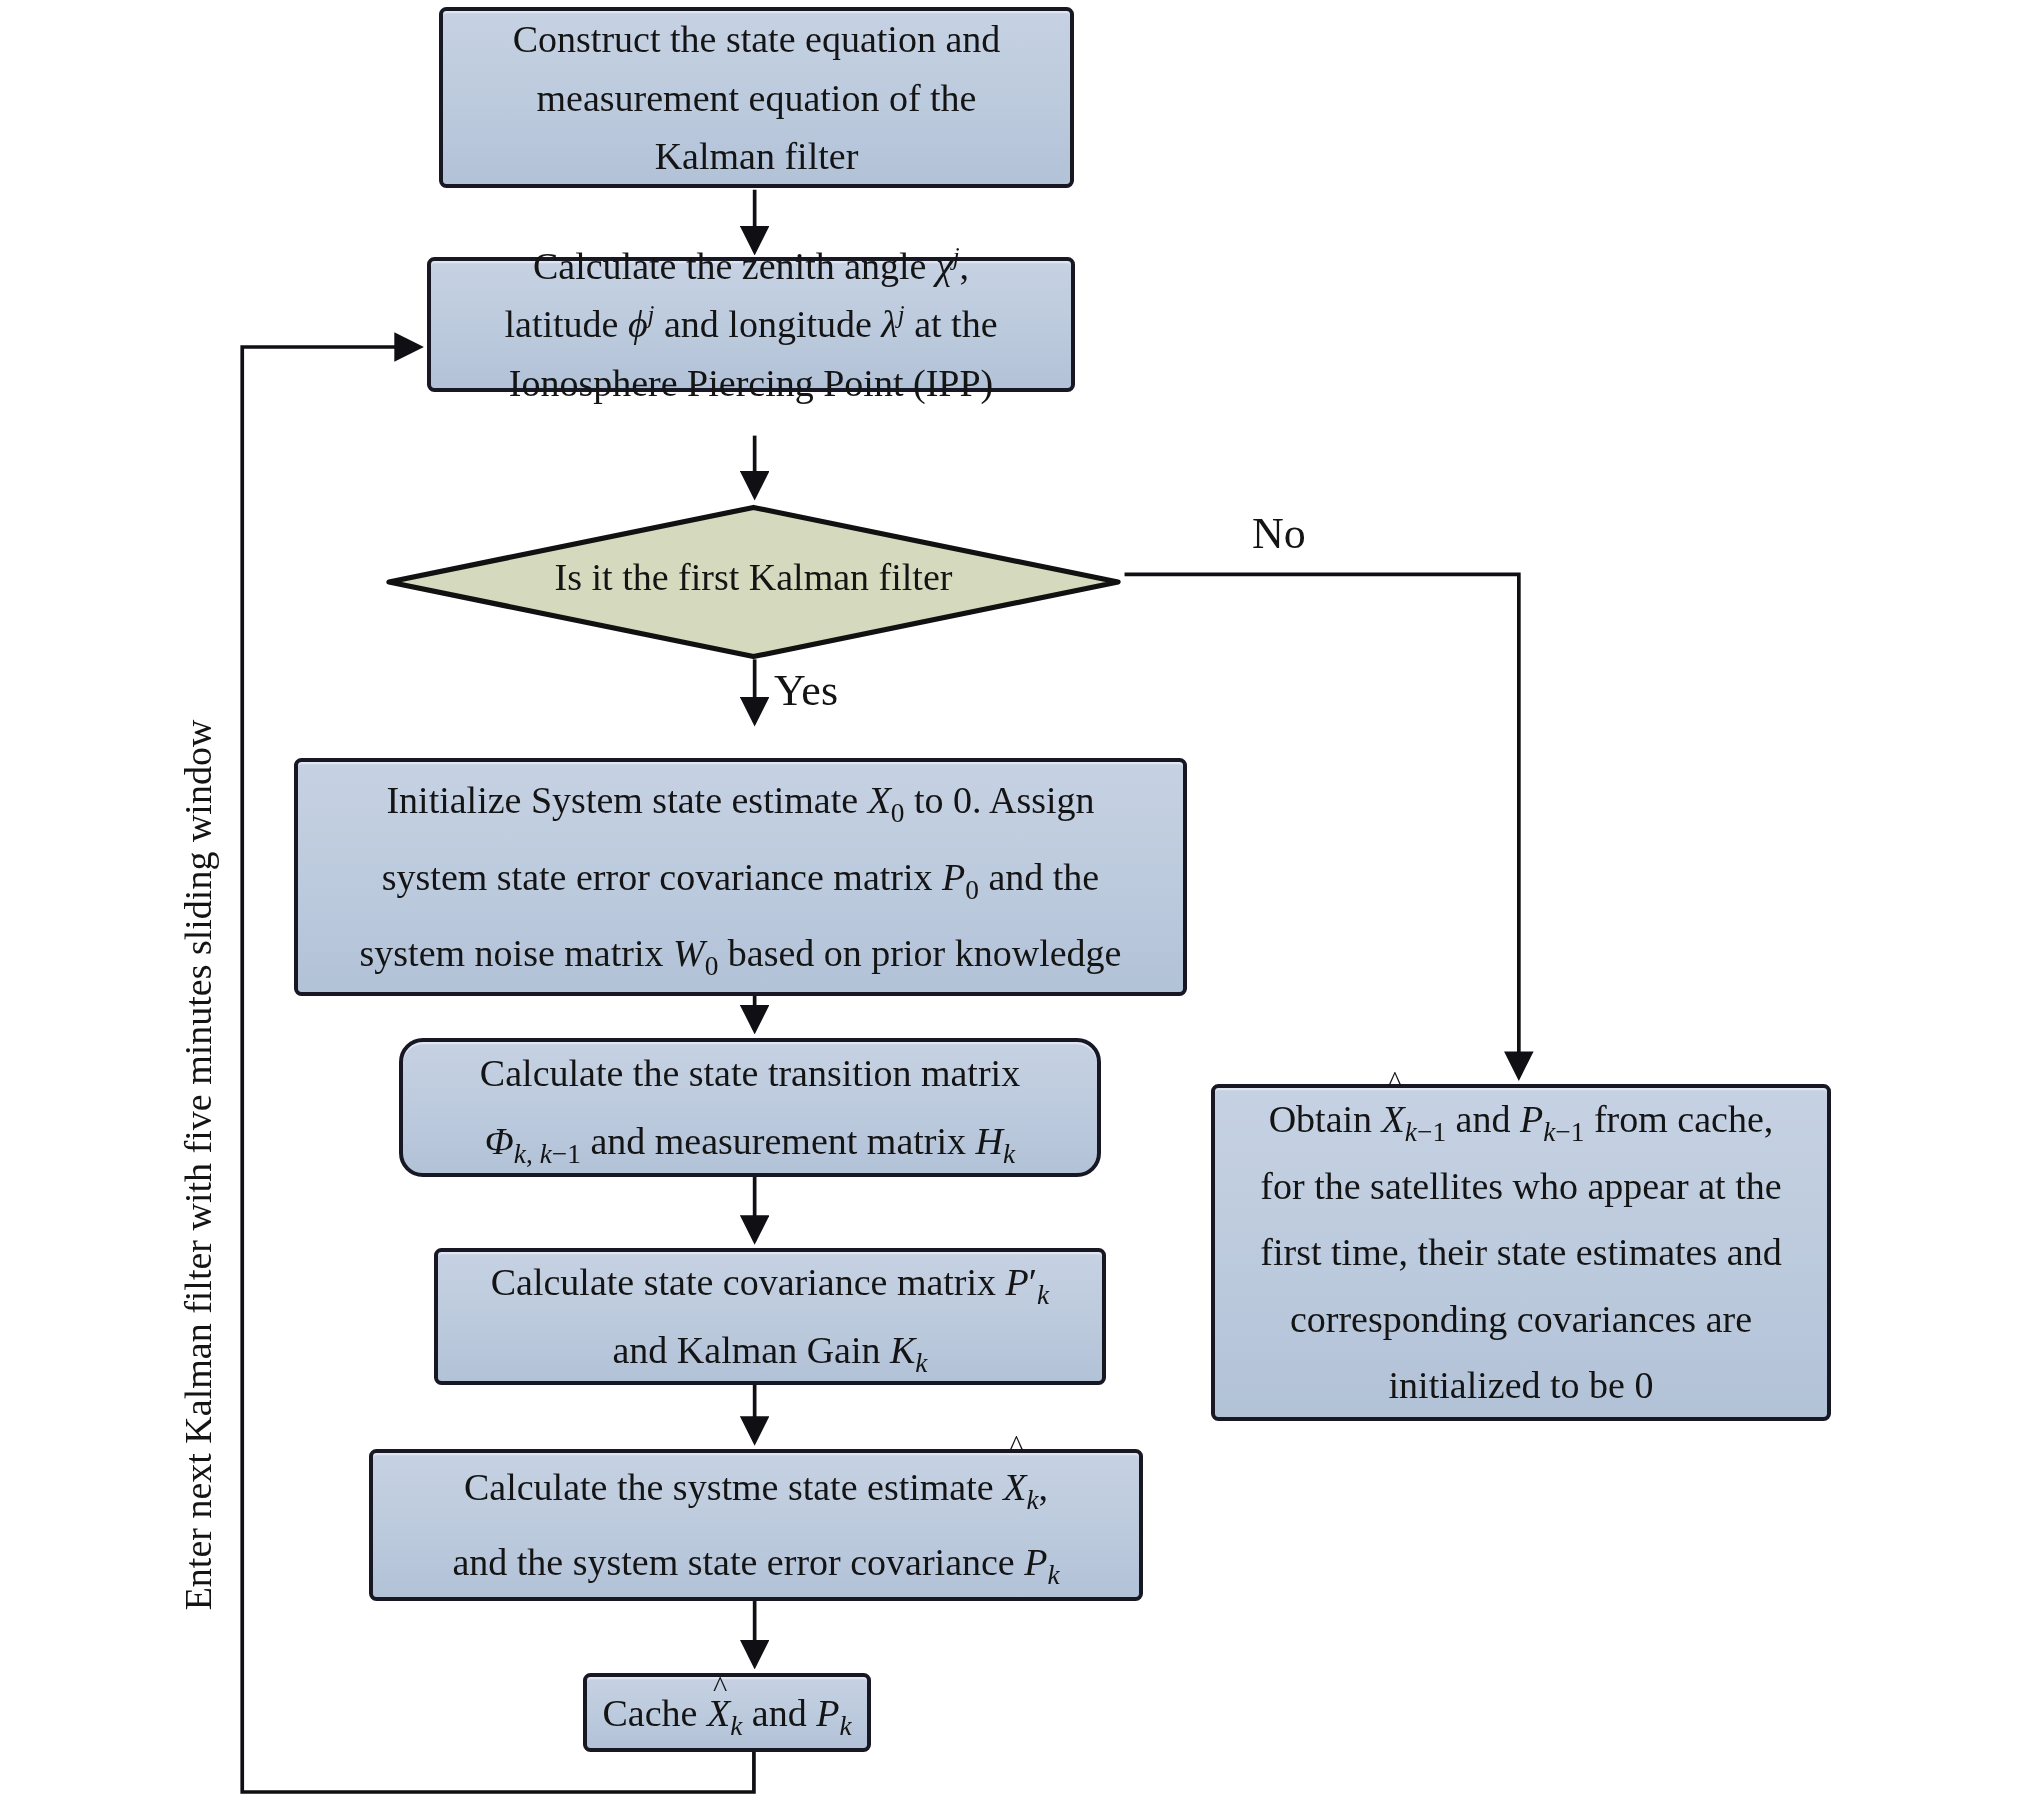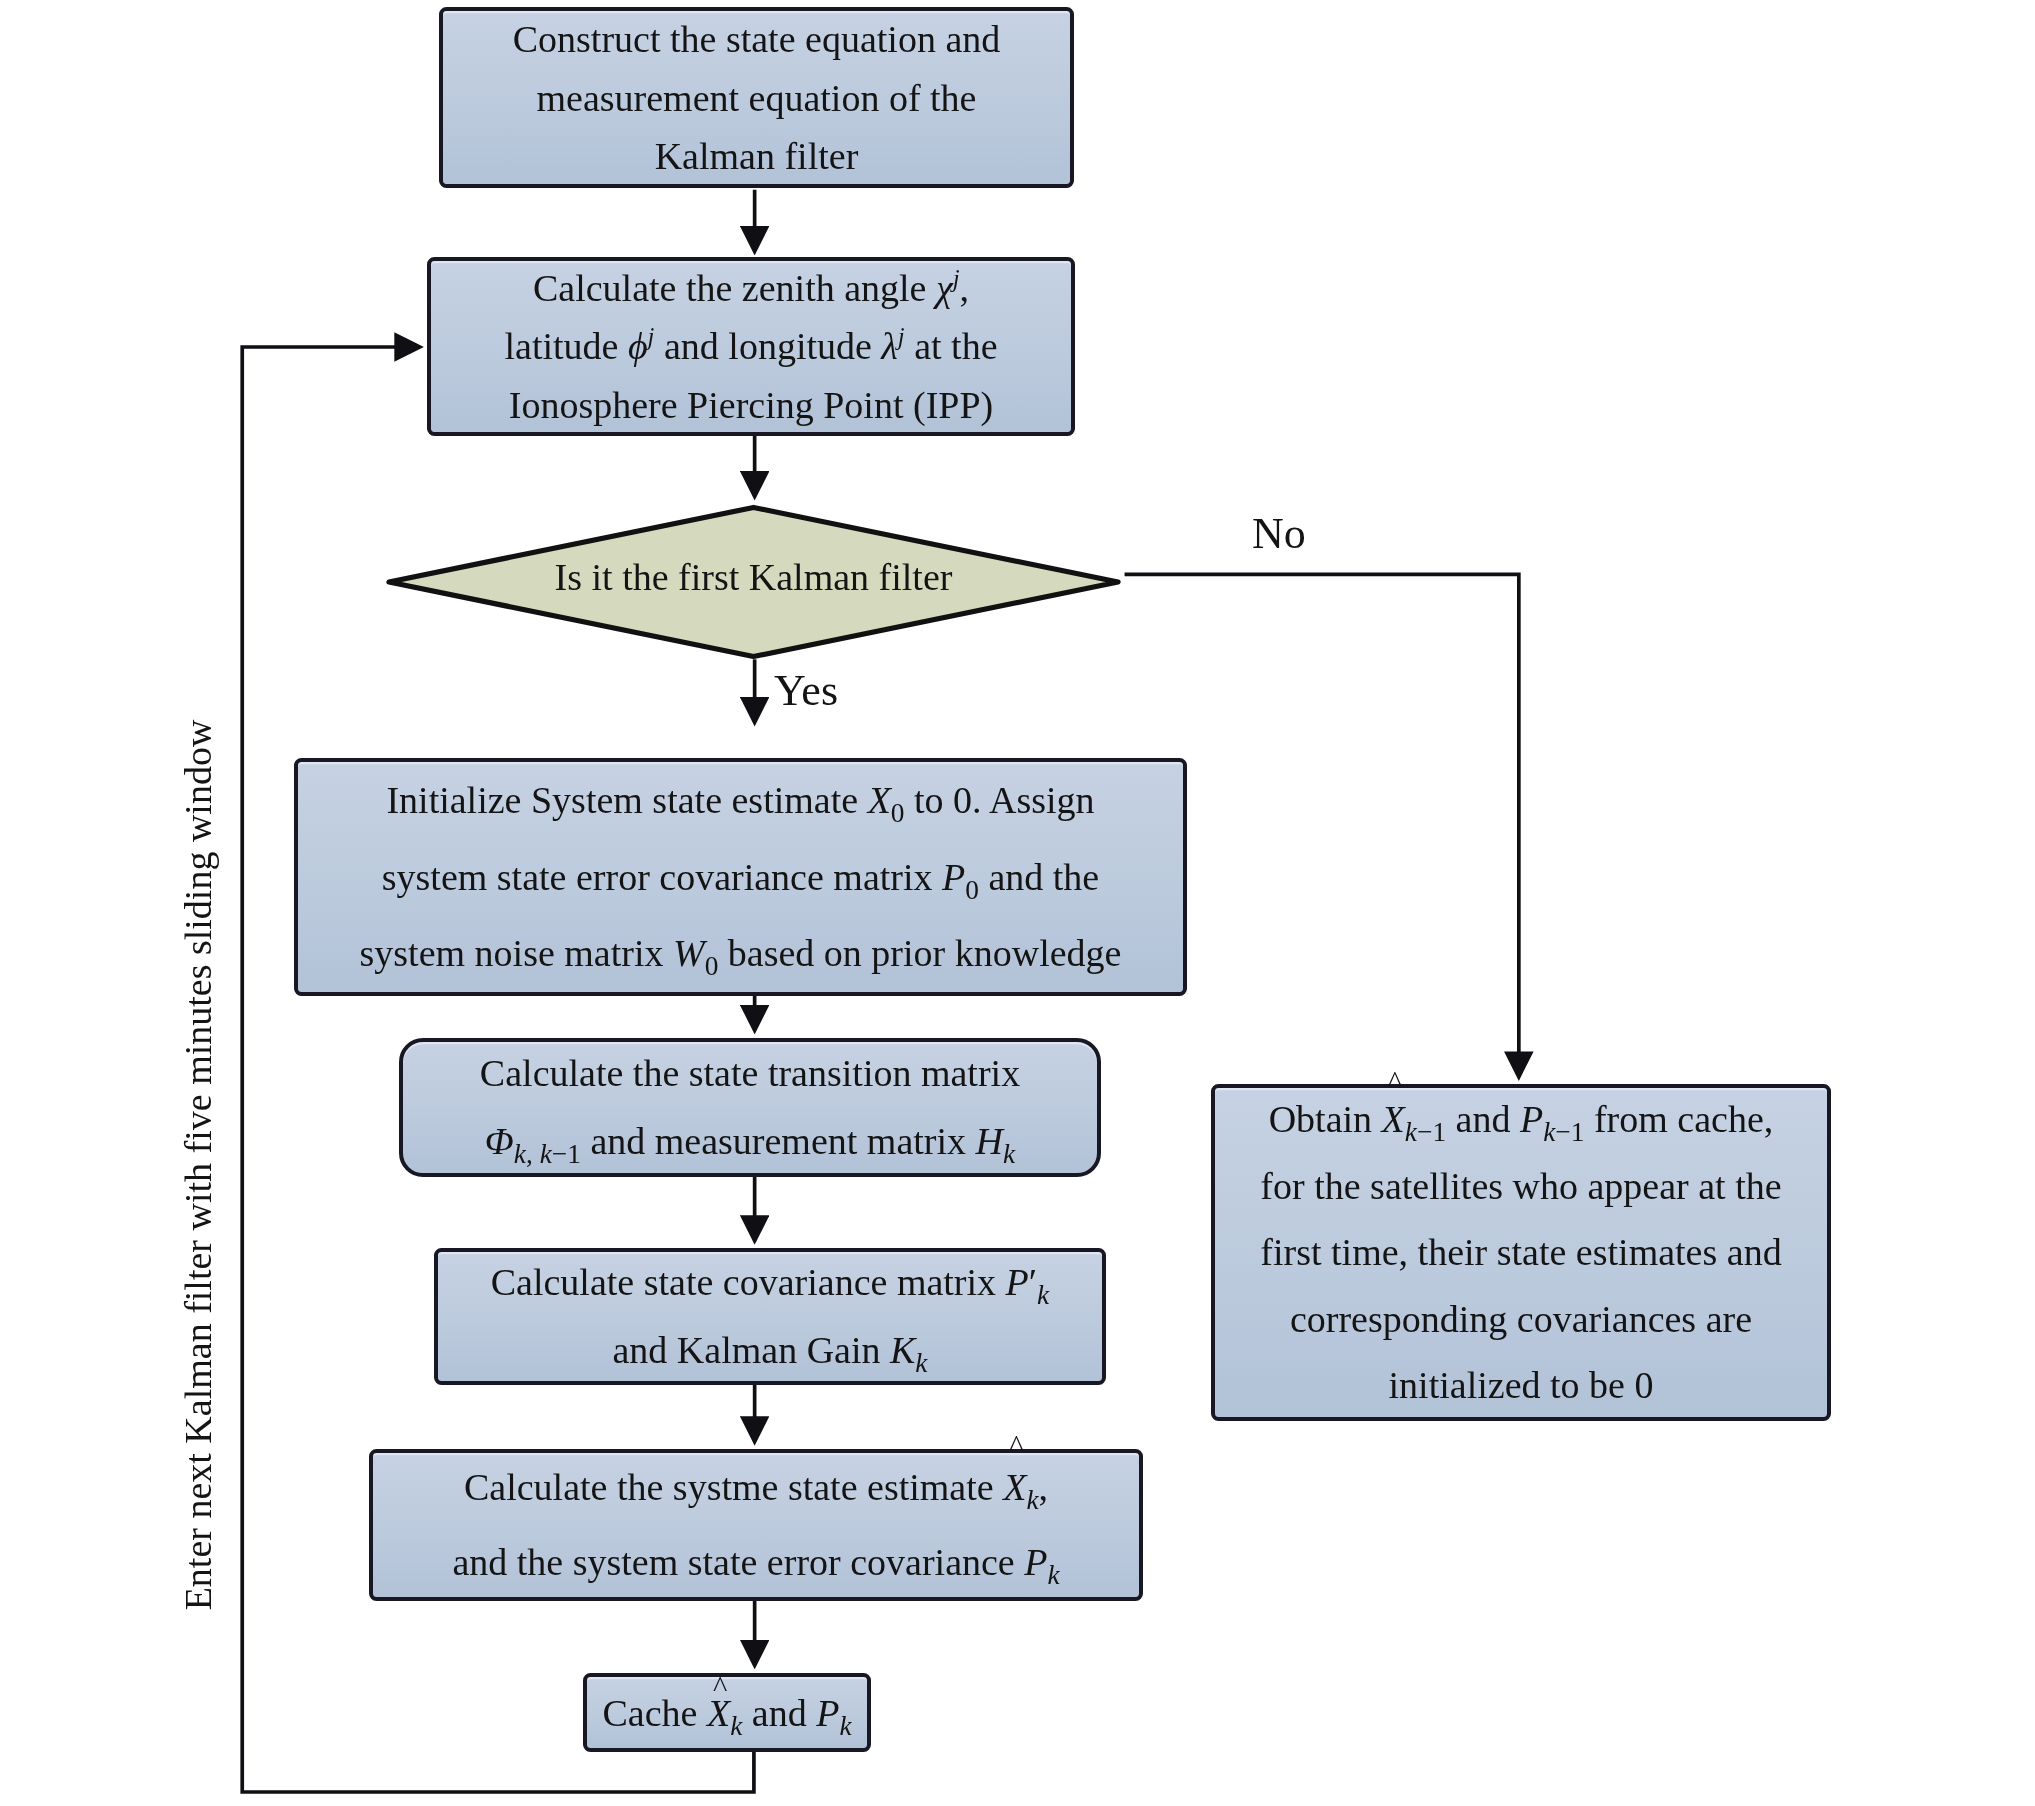--- a/index.html
+++ b/index.html
@@ -71,21 +71,21 @@
     <polyline points="1022,1875 1022,1952" marker-end="url(#arrow)"></polyline>
     <polyline points="1022,2168 1022,2255" marker-end="url(#arrow)"></polyline>
     <polyline points="1523,778 2057,778 2057,1458" marker-end="url(#arrow)"></polyline>
     <polyline points="1021,2372 1021,2427 328,2427 328,470 568,470" marker-end="url(#arrow)"></polyline>
   </svg>
 
   <div class="process lh-a" style="left:439px;top:7.4px;width:635px;height:181px;">
     <div>Construct the state equation and<br>measurement equation of the<br>Kalman filter</div>
   </div>
 
-  <div class="process lh-a" style="left:427px;top:257px;width:648px;height:179px;">
+  <div class="process lh-a" style="left:427px;top:257px;width:648px;height:135px;">
     <div>Calculate the zenith angle <i>χ</i><sup><i>j</i></sup>,<br>latitude <i>ϕ</i><sup><i>j</i></sup> and longitude <i>λ</i><sup><i>j</i></sup> at the<br>Ionosphere Piercing Point (IPP)</div>
   </div>
 
   <div id="diamond-wrap">
     <svg viewBox="0 0 1004 214" width="741" height="158" xmlns="http://www.w3.org/2000/svg">
       <polygon points="502,6 996,107 502,208 8,107" fill="#d5dabe" stroke="#111111" stroke-width="7" stroke-linejoin="round"></polygon>
     </svg>
     <div id="diamond-text">Is it the first Kalman filter</div>
   </div>
 

